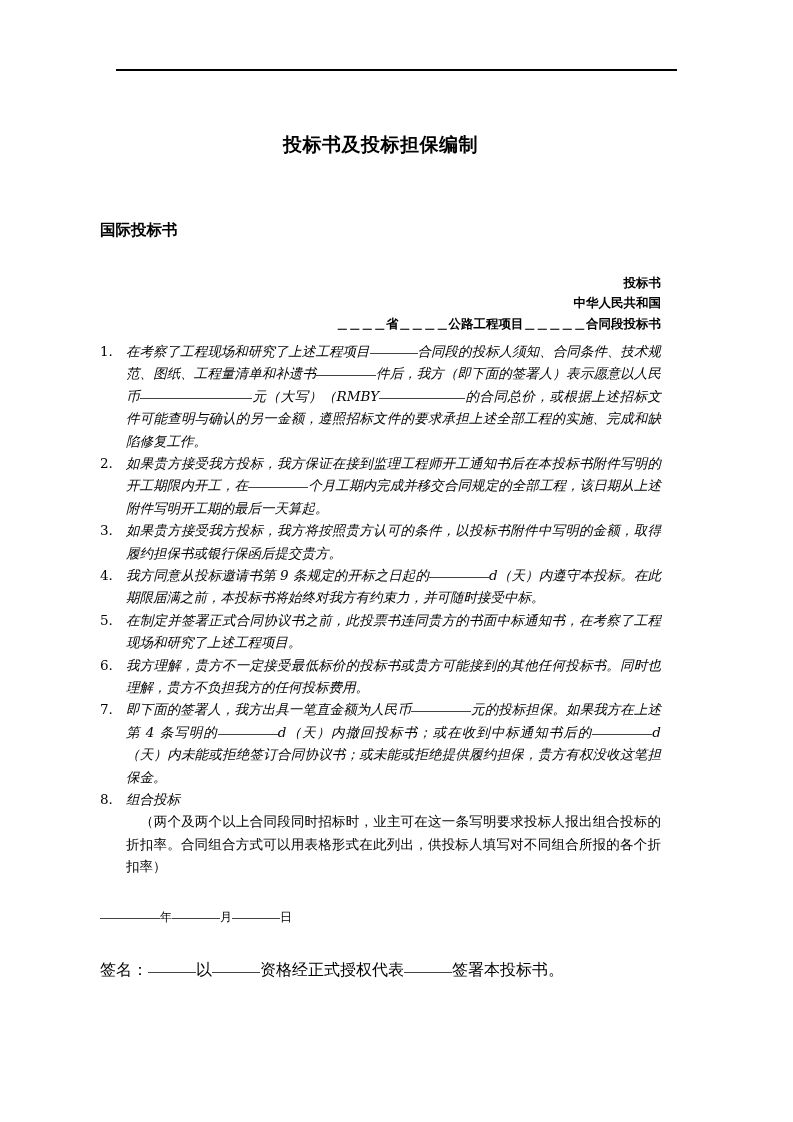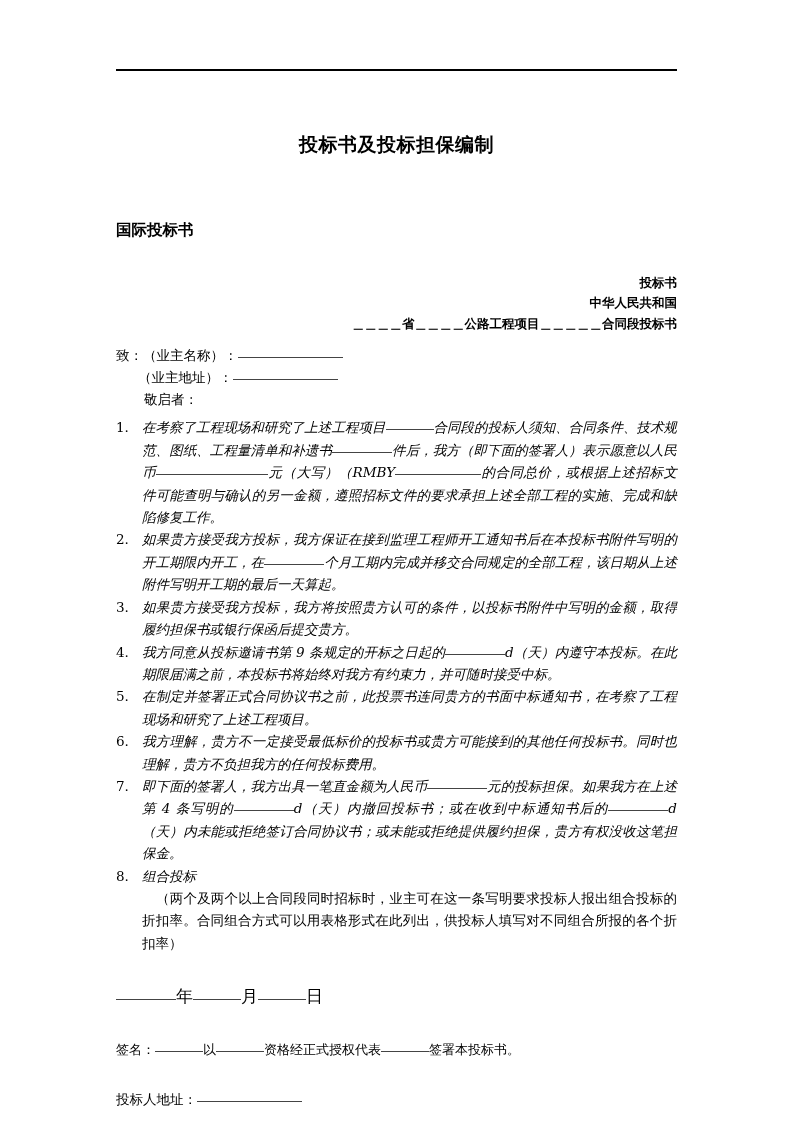--- a/index.html
+++ b/index.html
@@ -29,21 +29,21 @@
     left: 116px;
     top: 69px;
     width: 561px;
     height: 2px;
     background: #000000;
   }
 
   
   .content {
     position: absolute;
-    left: 116px;
+    left: 100px;
     top: 110px;
     width: 561px;
   }
 
   .doc-title {
     text-align: center;
     font-size: 19px;
     font-weight: bold;
     letter-spacing: 0.5px;
     margin: 20px 0 0 0;
@@ -126,27 +126,27 @@
   .sub-para {
     display: block;
     text-indent: 14px;
     text-align: justify;
     text-justify: inter-ideograph;
   }
 
   
   .date-line {
     margin: 29px 0 0 0;
-    font-size: 17px;
+    font-size: 12px;
     line-height: 1.6;
     white-space: nowrap;
   }
   .sign-line {
     margin: 30px 0 0 0;
-    font-size: 13px;
+    font-size: 16px;
     line-height: 1.6;
     white-space: nowrap;
   }
   .addr-line {
     margin: 28px 0 0 0;
     font-size: 13.5px;
     line-height: 1.6;
     white-space: nowrap;
   }
 </style>
@@ -162,25 +162,20 @@
     <h1 class="doc-title">投标书及投标担保编制</h1>
 
     <h2 class="doc-subtitle">国际投标书</h2>
 
     <div class="doc-heading-block">
       <span class="hline">投标书</span>
       <span class="hline">中华人民共和国</span>
       <span class="hline">＿＿＿＿省＿＿＿＿公路工程项目＿＿＿＿＿合同段投标书</span>
     </div>
 
-    <div class="addressee">
-      <span class="arow"><span>致：（业主名称）：</span><span class="fill fill-addr"></span></span>
-      <span class="arow indent1"><span>（业主地址）：</span><span class="fill fill-addr"></span></span>
-      <span class="arow indent2">敬启者：</span>
-    </div>
 
     <ol class="clauses">
         <li>
           <span class="num">1.</span>
           <span class="body"><span>在考察了工程现场和研究了上述工程项目</span><span class="fill fill-s"></span><span>合同段的投标人须知、合同条件、技术规范、图纸、工程量清单和补遗书</span><span class="fill fill-m"></span><span>件后，我方（即下面的签署人）表示愿意以人民币</span><span class="fill fill-xl"></span><span>元（大写）（RMBY</span><span class="fill fill-l"></span><span>的合同总价，或根据上述招标文件可能查明与确认的另一金额，遵照招标文件的要求承担上述全部工程的实施、完成和缺陷修复工作。</span></span>
         </li>
         <li>
           <span class="num">2.</span>
           <span class="body"><span>如果贵方接受我方投标，我方保证在接到监理工程师开工通知书后在本投标书附件写明的开工期限内开工，在</span><span class="fill fill-m"></span><span>个月工期内完成并移交合同规定的全部工程，该日期从上述附件写明开工期的最后一天算起。</span></span>
         </li>
@@ -212,18 +207,15 @@
       </ol>
 
     <div class="date-line">
       <span class="fill fill-m"></span><span>年</span><span class="fill fill-s"></span><span>月</span><span class="fill fill-s"></span><span>日</span>
     </div>
 
     <div class="sign-line">
       <span>签名：</span><span class="fill fill-s"></span><span>以</span><span class="fill fill-s"></span><span>资格经正式授权代表</span><span class="fill fill-s"></span><span>签署本投标书。</span>
     </div>
 
-    <div class="addr-line">
-      <span>投标人地址：</span><span class="fill fill-addr"></span>
-    </div>
 
   </div>
 </div>
 
 </body></html>

